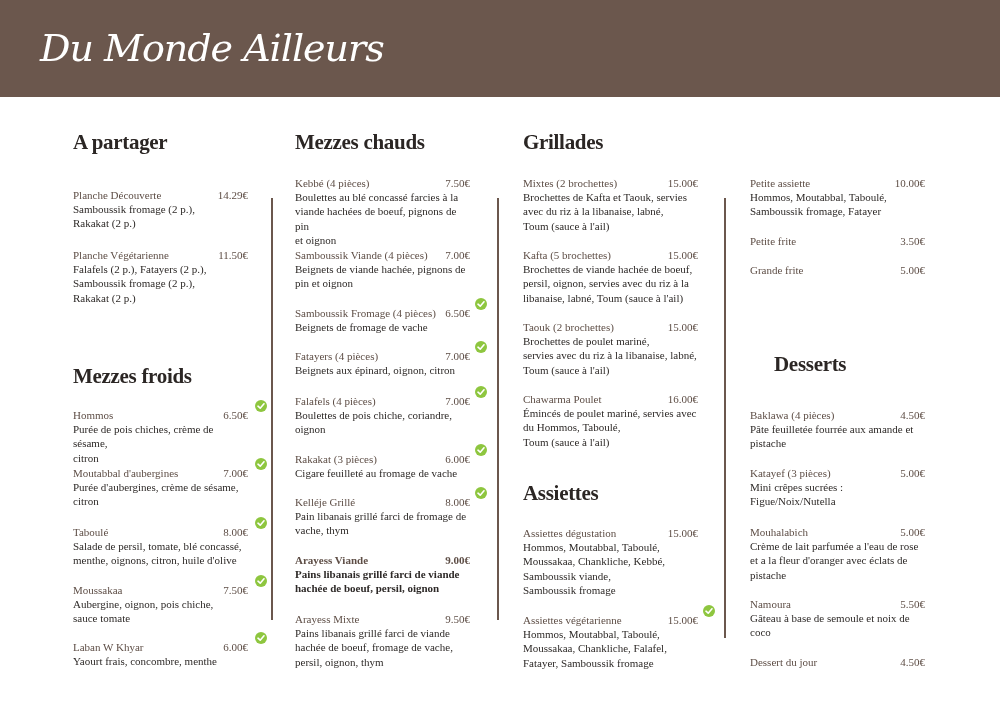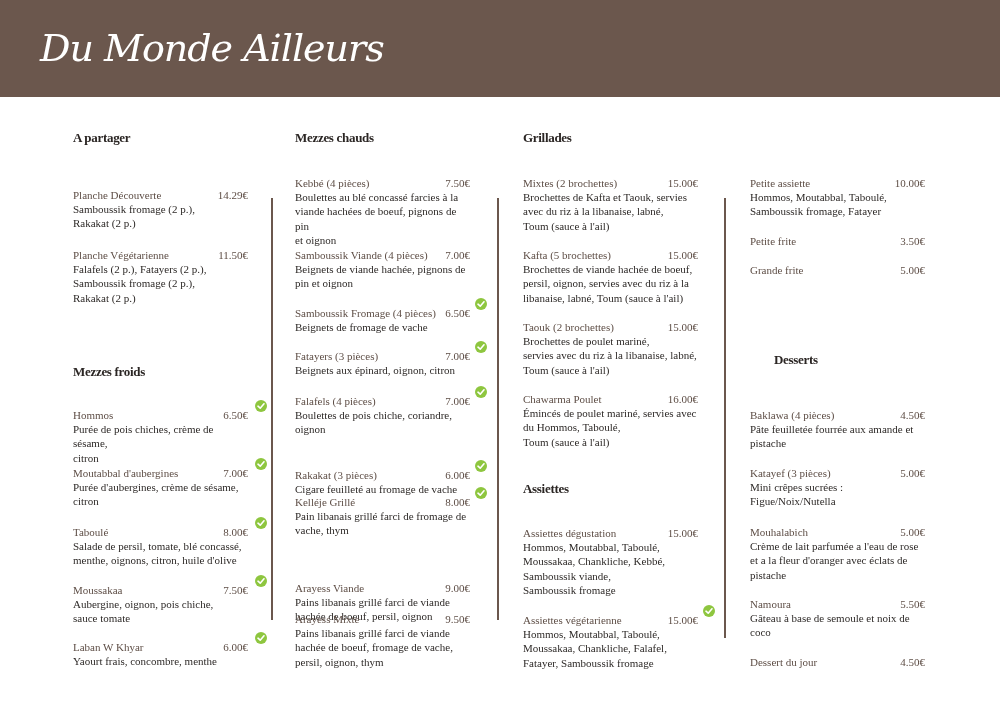--- a/index.html
+++ b/index.html
@@ -10,21 +10,21 @@
     background: #6b574d;
   }
   .brand {
     position: absolute; left: 40px; top: 26px;
     font-family: "DejaVu Serif", "Liberation Serif", serif;
     font-style: italic; font-size: 38px; color: #ffffff;
     letter-spacing: -1px; font-weight: normal;
   }
   .section-title {
     font-family: "Liberation Serif", serif; font-weight: bold;
-    font-size: 13px; color: #2b2624; letter-spacing: -0.3px;
+    font-size: 21px; color: #2b2624; letter-spacing: -0.3px;
   }
   .item { position: relative; }
   .item-head { display: flex; justify-content: space-between; font-size: 11px; color: #5e4e46; line-height: 14px; }
   .item-desc { font-size: 11px; color: #2e2a28; line-height: 14.3px; }
   .item-name { white-space: nowrap; }
   .item-price { white-space: nowrap; }
   .check {
     position: absolute; width: 12px; height: 12px; border-radius: 50%;
     background: #8ec63f; top: -8px;
   }
@@ -147,21 +147,21 @@
       </div>
       <div class="item-desc">Beignets de fromage de vache</div>
       <span class="check" style="left: 180px; background: rgb(142, 198, 63);">
         <svg width="8" height="8" viewBox="0 0 8 8">
           <path d="M1 4.2 L3.2 6.2 L7 1.8" stroke="#fff" stroke-width="1.6" fill="none" stroke-linecap="round" stroke-linejoin="round"></path>
         </svg>
       </span>
     </div>
     <div class="item" style="position: absolute; left: 295px; top: 349px; width: 175px;">
       <div class="item-head">
-        <span class="item-name">Fatayers (3 pièces)</span>
+        <span class="item-name">Fatayers (4 pièces)</span>
         <span class="item-price">7.00€</span>
       </div>
       <div class="item-desc">Beignets aux épinard, oignon, citron</div>
       <span class="check" style="left: 180px; background: rgb(142, 198, 63);">
         <svg width="8" height="8" viewBox="0 0 8 8">
           <path d="M1 4.2 L3.2 6.2 L7 1.8" stroke="#fff" stroke-width="1.6" fill="none" stroke-linecap="round" stroke-linejoin="round"></path>
         </svg>
       </span>
     </div>
     <div class="item" style="position: absolute; left: 295px; top: 394px; width: 175px;">
@@ -170,21 +170,21 @@
         <span class="item-price">7.00€</span>
       </div>
       <div class="item-desc">Boulettes de pois chiche, coriandre,</div>
       <div class="item-desc">oignon</div>
       <span class="check" style="left: 180px; background: rgb(142, 198, 63);">
         <svg width="8" height="8" viewBox="0 0 8 8">
           <path d="M1 4.2 L3.2 6.2 L7 1.8" stroke="#fff" stroke-width="1.6" fill="none" stroke-linecap="round" stroke-linejoin="round"></path>
         </svg>
       </span>
     </div>
-    <div class="item" style="position: absolute; left: 295px; top: 468px; width: 175px;">
+    <div class="item" style="position: absolute; left: 295px; top: 452px; width: 175px;">
       <div class="item-head">
         <span class="item-name">Rakakat (3 pièces)</span>
         <span class="item-price">6.00€</span>
       </div>
       <div class="item-desc">Cigare feuilleté au fromage de vache</div>
       <span class="check" style="left: 180px; background: rgb(142, 198, 63);">
         <svg width="8" height="8" viewBox="0 0 8 8">
           <path d="M1 4.2 L3.2 6.2 L7 1.8" stroke="#fff" stroke-width="1.6" fill="none" stroke-linecap="round" stroke-linejoin="round"></path>
         </svg>
       </span>
@@ -195,21 +195,21 @@
         <span class="item-price">8.00€</span>
       </div>
       <div class="item-desc">Pain libanais grillé farci de fromage de</div>
       <div class="item-desc">vache, thym</div>
       <span class="check" style="left: 180px; background: rgb(142, 198, 63);">
         <svg width="8" height="8" viewBox="0 0 8 8">
           <path d="M1 4.2 L3.2 6.2 L7 1.8" stroke="#fff" stroke-width="1.6" fill="none" stroke-linecap="round" stroke-linejoin="round"></path>
         </svg>
       </span>
     </div>
-    <div class="item" style="position: absolute; left: 295px; top: 581px; width: 175px;">
+    <div class="item" style="position: absolute; left: 295px; top: 553px; width: 175px; font-weight: bold;">
       <div class="item-head">
         <span class="item-name">Arayess Viande</span>
         <span class="item-price">9.00€</span>
       </div>
       <div class="item-desc">Pains libanais grillé farci de viande</div>
       <div class="item-desc">hachée de boeuf, persil, oignon</div>
     </div>
     <div class="item" style="position: absolute; left: 295px; top: 612px; width: 175px;">
       <div class="item-head">
         <span class="item-name">Arayess Mixte</span>

